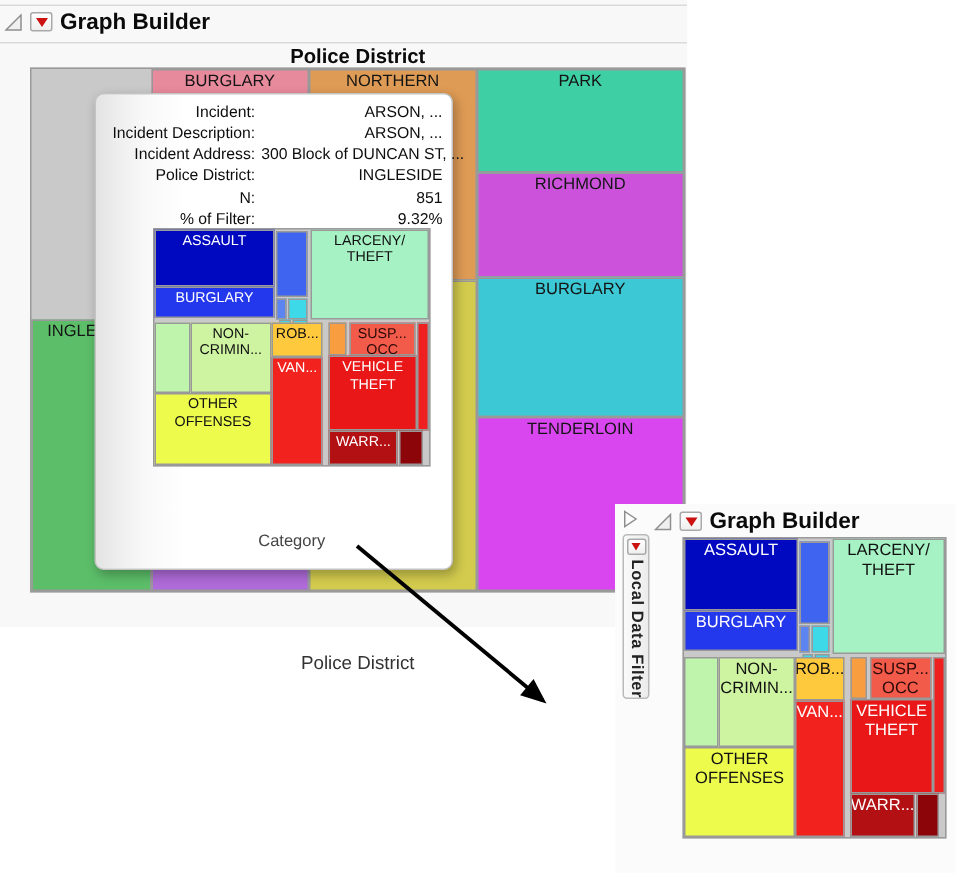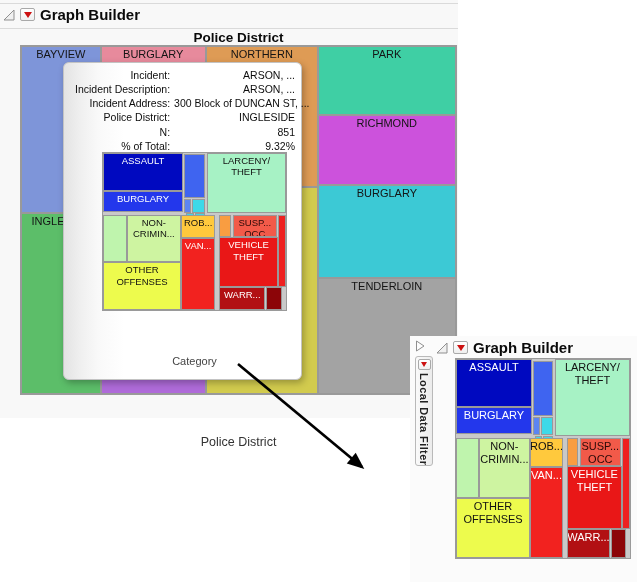--- a/index.html
+++ b/index.html
@@ -68,44 +68,41 @@
       </svg>
       <div class="tri-btn">
         <div class="tri"></div>
       </div>
       <span class="win-title">Graph Builder</span>
     </div>
 
     <div class="graph-title" style="left:20px;width:437px;top:30px">Police District</div>
 
     <div class="tm district-map" style="left:20px;top:45px;width:437px;height:350px">
-        <div class="tm-cell" style="left: 0%; top: 0%; width: 18.3%; height: 48%; background: rgb(126, 149, 217);">
-          <span style="color: rgb(20, 20, 20);">BAYVIEW</span>
-        </div>
         <div class="tm-cell" style="left: 0%; top: 48%; width: 18.3%; height: 52%; background: rgb(92, 190, 105);">
           <span style="color: rgb(20, 20, 20);">INGLESIDE</span>
         </div>
         <div class="tm-cell" style="left: 18.3%; top: 0%; width: 24.2%; height: 66%; background: rgb(231, 138, 156);">
           <span style="color: rgb(20, 20, 20);">BURGLARY</span>
         </div>
         <div class="tm-cell" style="left: 18.3%; top: 66%; width: 24.2%; height: 34%; background: rgb(175, 107, 217);"></div>
         <div class="tm-cell" style="left: 42.5%; top: 0%; width: 25.7%; height: 40.4%; background: rgb(222, 155, 85);">
           <span style="color: rgb(20, 20, 20);">NORTHERN</span>
         </div>
         <div class="tm-cell" style="left: 42.5%; top: 40.4%; width: 25.7%; height: 59.6%; background: rgb(210, 203, 78);"></div>
         <div class="tm-cell" style="left: 68.2%; top: 19.7%; width: 31.8%; height: 20.3%; background: rgb(204, 82, 220);">
           <span style="color: rgb(20, 20, 20);">RICHMOND</span>
         </div>
         <div class="tm-cell" style="left: 68.2%; top: 0%; width: 31.8%; height: 19.7%; background: rgb(63, 207, 164);">
           <span style="color: rgb(20, 20, 20);">PARK</span>
         </div>
         <div class="tm-cell" style="left: 68.2%; top: 40%; width: 31.8%; height: 26.6%; background: rgb(60, 201, 213);">
           <span style="color: rgb(20, 20, 20);">BURGLARY</span>
         </div>
-        <div class="tm-cell" style="left: 68.2%; top: 66.6%; width: 31.8%; height: 33.4%; background: #a3a3a3;">
+        <div class="tm-cell" style="left: 68.2%; top: 66.6%; width: 31.8%; height: 33.4%; background: #d946ef;">
           <span style="color: rgb(20, 20, 20);">TENDERLOIN</span>
         </div>
       </div>
 
     <div class="axis-label" style="left:20px;width:437px;top:399px">Police District</div>
   </div>
 
   <div class="tooltip" style="left:63px;top:62px;width:237px;height:316px">
     <div class="tip-rows" id="tip-rows">
         <div class="tip-row">
@@ -122,21 +119,21 @@
         </div>
         <div class="tip-row">
           <span class="tip-lbl">Police District:</span>
           <span class="tip-val">INGLESIDE</span>
         </div>
         <div class="tip-row">
           <span class="tip-lbl">N:</span>
           <span class="tip-val">851</span>
         </div>
         <div class="tip-row">
-          <span class="tip-lbl">% of Total:</span>
+          <span class="tip-lbl">% of Filter:</span>
           <span class="tip-val">9.32%</span>
         </div>
       </div>
     <div class="tm mini" style="left:38px;top:89px;width:185px;height:159px">
         <div class="tm-cell" style="left: 0%; top: 0%; width: 43.7%; height: 24%; background: rgb(0, 9, 192);">
           <span style="color: rgb(255, 255, 255);">ASSAULT</span>
         </div>
         <div class="tm-cell" style="left: 0%; top: 24%; width: 43.7%; height: 13.5%; background: rgb(35, 55, 236);">
           <span style="color: rgb(255, 255, 255);">BURGLARY</span>
         </div>

